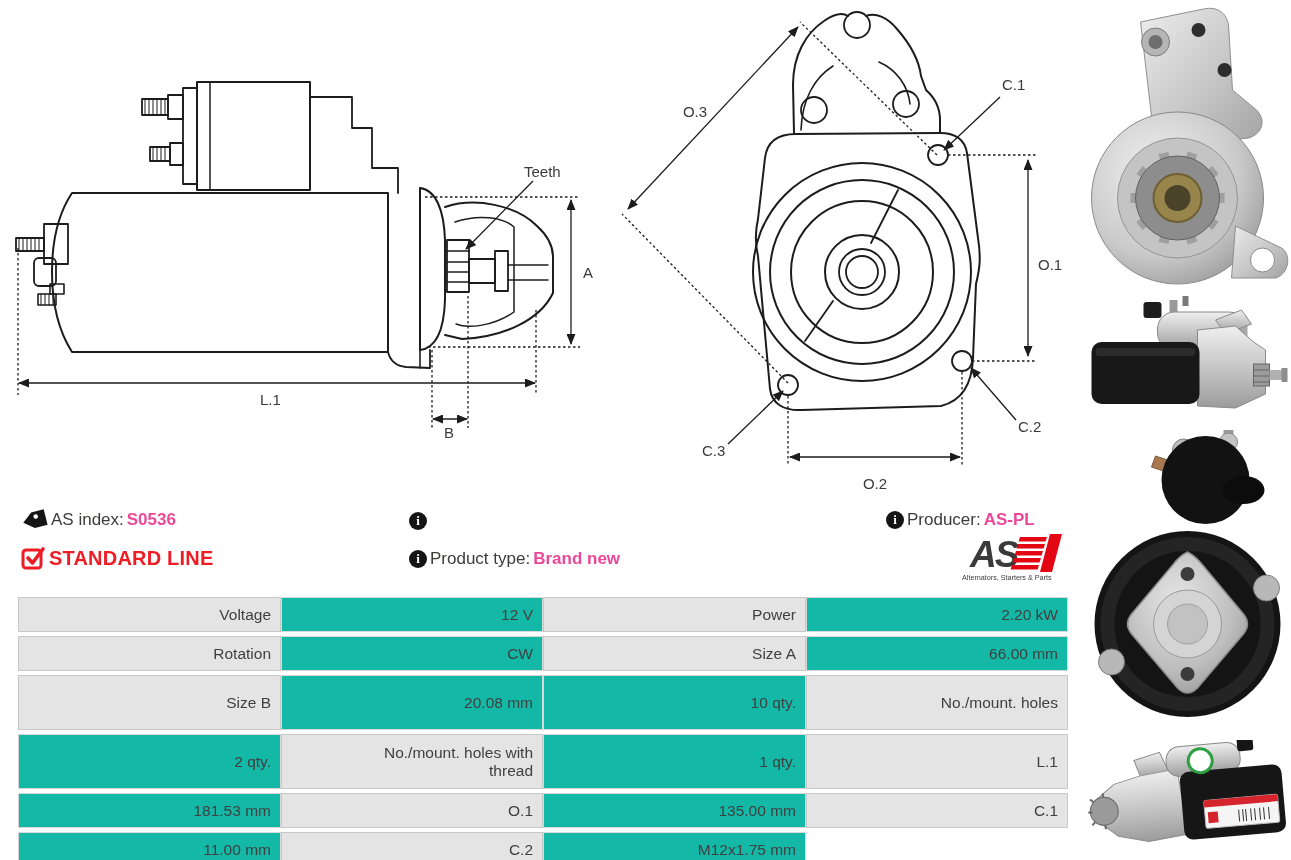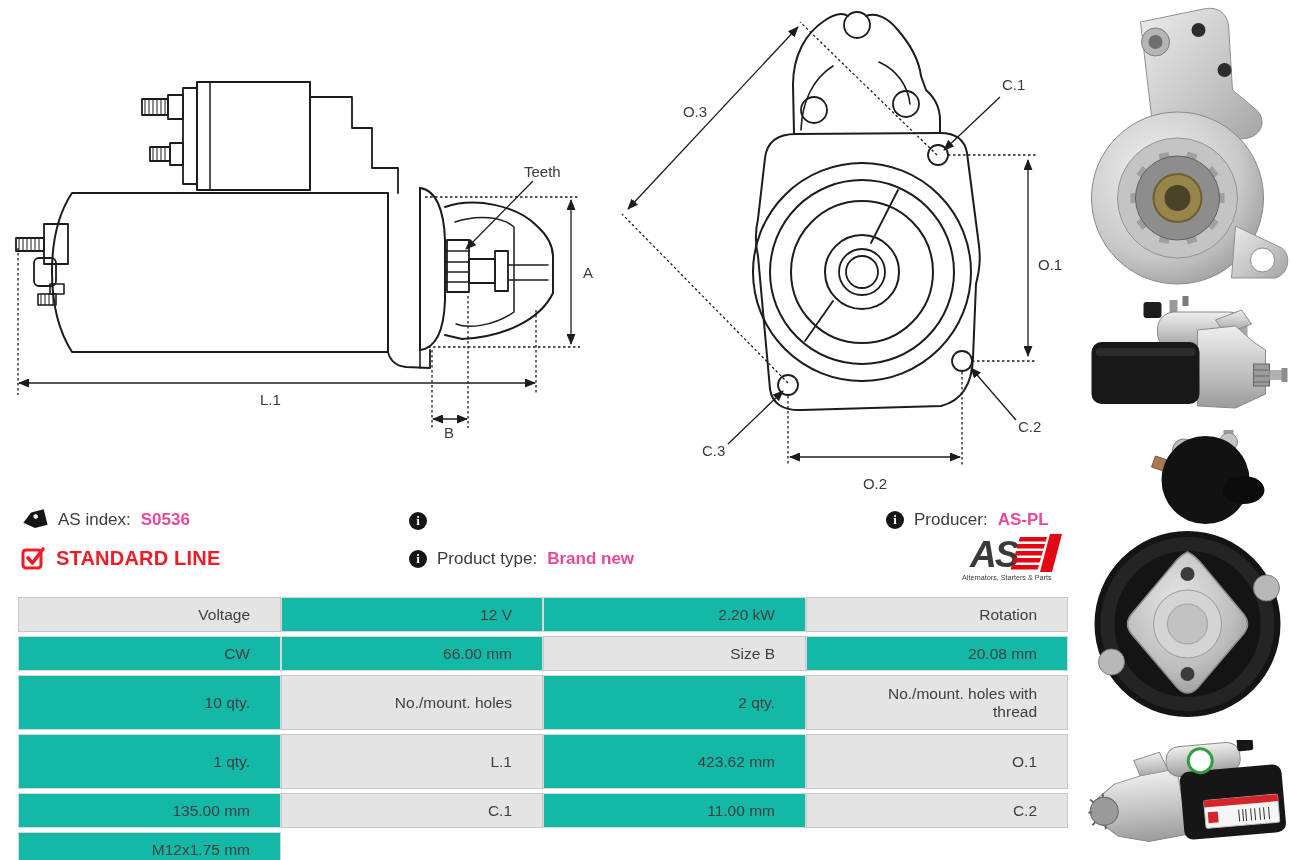--- a/index.html
+++ b/index.html
@@ -1,33 +1,33 @@
 <!DOCTYPE html>
 <html><head>
 <meta charset="utf-8">
 <style>
   html,body{margin:0;padding:0;background:#fff;}
   body{width:1291px;height:860px;position:relative;overflow:hidden;
        font-family:"Liberation Sans",sans-serif;color:#3c3c3b;}
   .abs{position:absolute;}
 
   
-  .info-row{position:absolute;display:flex;align-items:center;gap:10px;font-size:17px;height:24px;}
+  .info-row{position:absolute;display:flex;align-items:center;gap:3px;font-size:17px;height:24px;}
   .info-row .bold{font-weight:700;color:#ec4899;}
   .red-bold{color:#ee1c25;font-weight:700;font-size:20px;letter-spacing:.2px;}
   .ico{flex:0 0 auto;display:inline-flex;align-items:center;justify-content:center;}
   .info-i{width:18px;height:18px;border-radius:50%;background:#151515;color:#fff;
           font-size:13px;line-height:18px;text-align:center;font-weight:700;
           font-family:"Liberation Serif",serif;display:inline-block;}
 
   
   .spec{position:absolute;left:18px;top:597px;width:1050px;display:grid;
         grid-template-columns:263px 262px 263px 262px;row-gap:4px;}
   .cell{border:1px solid #cfcfcf;box-sizing:border-box;display:flex;align-items:center;
-        justify-content:flex-end;text-align:right;padding:2px 30px;font-size:15.5px;
+        justify-content:flex-end;text-align:right;padding:2px 9px;font-size:15.5px;
         min-height:35px;color:#3f3f3f;}
   .cell.lbl{background:#e4e4e4;border-color:#c8c8c8;}
   .cell.val{background:#14b8a6;border-color:#d8d8d8;}
   .cell.tall{min-height:55px;}
   .cell .wrapnarrow{display:inline-block;max-width:168px;}
 
   
   svg text{font-family:"Liberation Sans",sans-serif;fill:#3a3a3a;}
   .photo{position:absolute;left:1085px;width:206px;}
 
@@ -328,39 +328,41 @@
       <path d="M56,34 h27 l-1.4,4.6 h-27 z"></path>
       <path d="M94,3 h12 L96,41 h-12 z"></path>
     </g>
     <text x="6" y="49" font-size="7.2" fill="#b3595e">Alternators, Starters &amp; Parts</text>
   </svg>
 </div>
 
 <div class="spec">
   <div class="cell lbl">Voltage</div>
   <div class="cell val">12 V</div>
+  <div class="cell lbl">Power</div>
   <div class="cell val">2.20 kW</div>
 
   <div class="cell lbl">Rotation</div>
   <div class="cell val">CW</div>
+  <div class="cell lbl">Size A</div>
   <div class="cell val">66.00 mm</div>
 
   <div class="cell lbl">Size B</div>
   <div class="cell val">20.08 mm</div>
   <div class="cell val">10 qty.</div>
 
   <div class="cell lbl tall">No./mount. holes</div>
   <div class="cell val tall">2 qty.</div>
   <div class="cell lbl tall">
     <span class="wrapnarrow">No./mount. holes with thread</span>
   </div>
   <div class="cell val tall">1 qty.</div>
 
   <div class="cell lbl">L.1</div>
-  <div class="cell val">423.62 mm</div>
+  <div class="cell val">181.53 mm</div>
   <div class="cell lbl">O.1</div>
   <div class="cell val">135.00 mm</div>
 
   <div class="cell lbl">C.1</div>
   <div class="cell val">11.00 mm</div>
   <div class="cell lbl">C.2</div>
   <div class="cell val">M12x1.75 mm</div>
 </div>
 
 </body></html>

